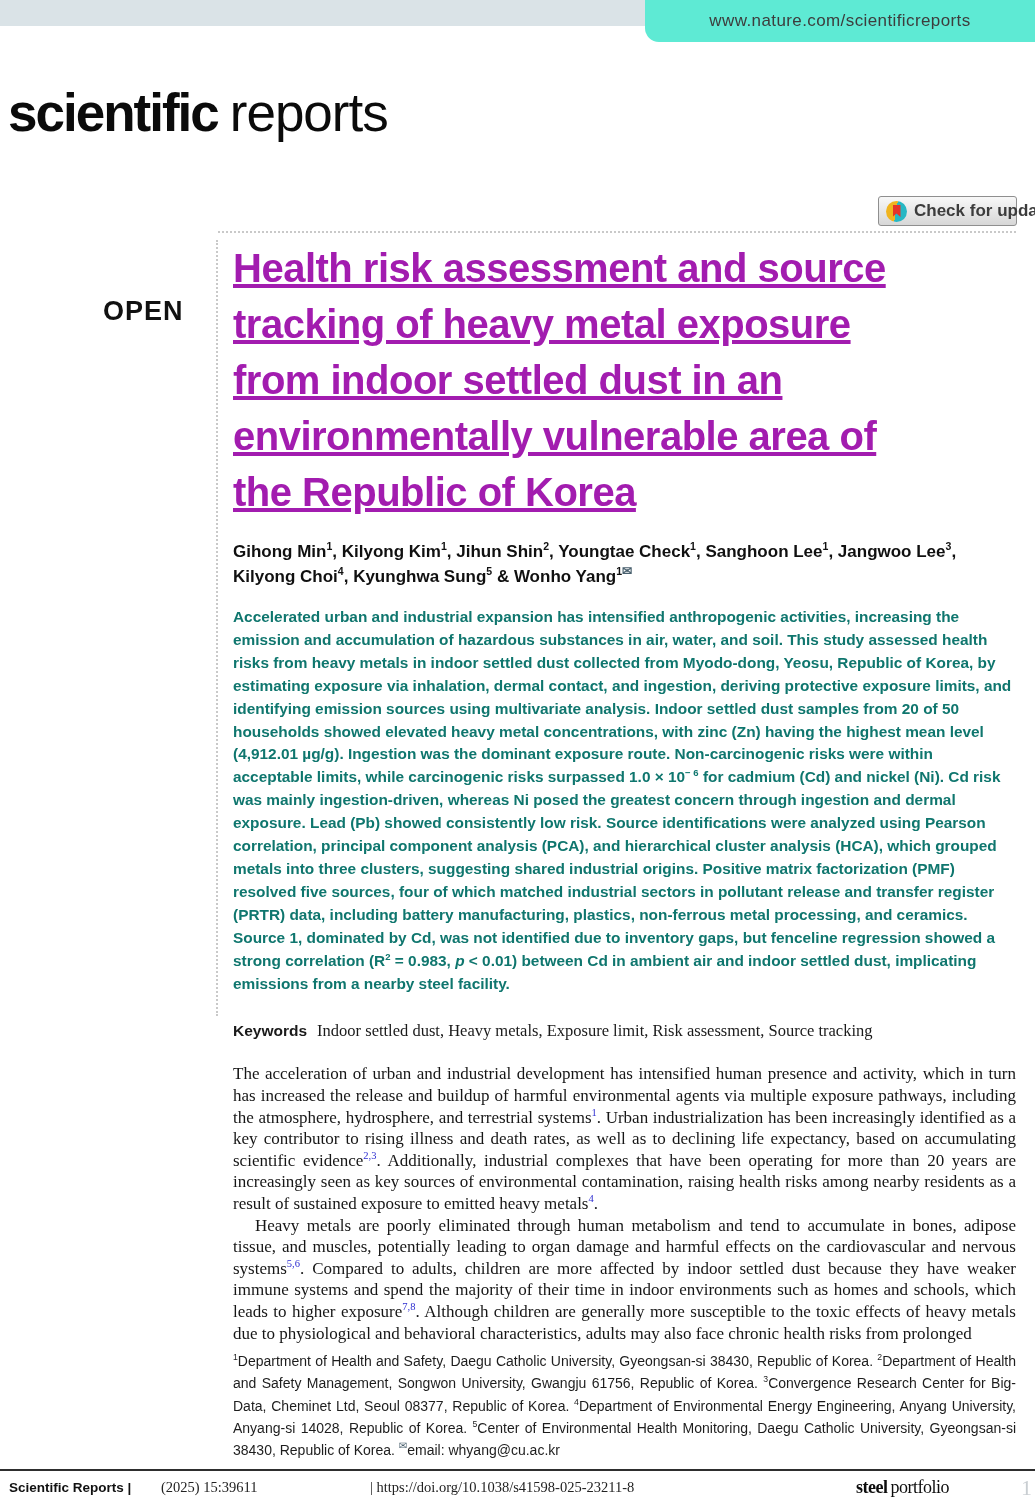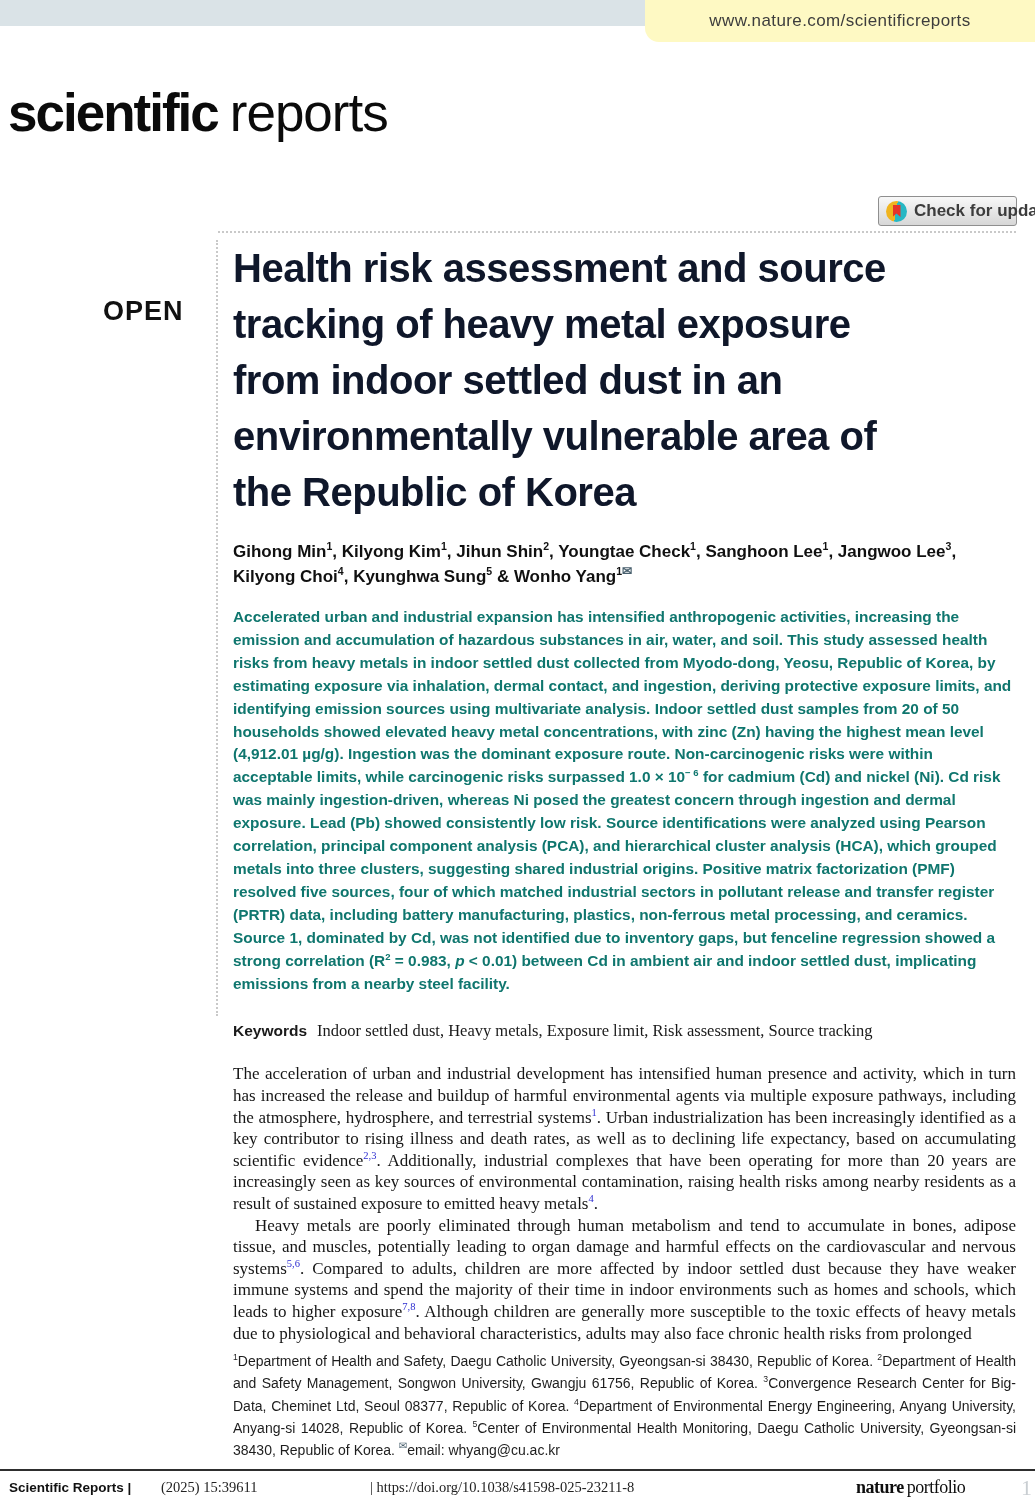--- a/index.html
+++ b/index.html
@@ -1,21 +1,21 @@
 <!DOCTYPE html>
 <html><head>
 <meta charset="utf-8">
 <style>
   html,body{margin:0;padding:0;}
   body{width:1035px;height:1509px;position:relative;background:#ffffff;
        font-family:"Liberation Sans",sans-serif;color:#1a1a1a;overflow:hidden;}
 
   
   .banner-strip{position:absolute;top:0;left:0;right:0;height:26px;background:#dae3e7;}
-  .banner-tab{position:absolute;top:0;left:645px;right:0;height:42px;background:#fef9c3;
+  .banner-tab{position:absolute;top:0;left:645px;right:0;height:42px;background:#5eead4;
               border-bottom-left-radius:14px;display:flex;align-items:center;justify-content:center;}
   .banner-tab span{font-size:17px;color:#3d3d3d;letter-spacing:.4px;}
 
   
   .logo{position:absolute;left:8px;top:82px;white-space:nowrap;color:#0b0b0b;}
   .logo .b{font-size:53px;font-weight:800;letter-spacing:-2px;}
   .logo .l{font-size:53px;font-weight:400;letter-spacing:-1px;margin-left:12px;}
 
   
   .check-badge{position:absolute;top:196px;left:878px;height:30px;width:139px;box-sizing:border-box;
@@ -30,21 +30,21 @@
 
   
   .dot-h{position:absolute;top:231px;left:218px;right:19px;border-top:2px dotted #c9c9c9;}
   .dot-v{position:absolute;top:240px;left:216px;height:776px;border-left:2px dotted #c9c9c9;}
 
   .open-label{position:absolute;top:248px;left:103px;width:100px;text-align:left;
               font-size:27px;font-weight:600;letter-spacing:1px;color:#111;margin-top:48px;}
 
   
   .main-col{position:absolute;left:233px;width:783px;top:240px;}
-  .title{color:#0f172a;}
+  .title{color:#a21caf;text-decoration:underline;}
   .title div{font-size:40px;font-weight:700;line-height:56px;letter-spacing:-.5px;white-space:nowrap;}
   .authors{margin-top:19px;font-size:17px;font-weight:700;line-height:25px;color:#101010;}
   .abstract{margin-top:17px;font-size:15.4px;font-weight:700;line-height:22.9px;color:#0f766e;text-align:left;}
   .keywords{margin-top:26px;font-size:15.5px;}
   .keywords .kw-label{font-weight:700;font-family:"Liberation Sans",sans-serif;}
   .keywords .kw-text{font-family:"Liberation Serif",serif;font-size:16.5px;margin-left:10px;font-weight:400;}
   .bodytext{margin-top:22px;font-family:"Liberation Serif",serif;font-size:17px;
             line-height:21.6px;text-align:justify;color:#161616;}
   .bodytext p{margin:0;}
   .bodytext p.indent{text-indent:22px;}
@@ -121,16 +121,16 @@
 </div>
 
 <div class="affiliations"><sup>1</sup><span>Department of Health and Safety, Daegu Catholic University, Gyeongsan-si 38430, Republic of Korea. </span><sup>2</sup><span>Department of Health and Safety Management, Songwon University, Gwangju 61756, Republic of Korea. </span><sup>3</sup><span>Convergence Research Center for Big-Data, Cheminet Ltd, Seoul 08377, Republic of Korea. </span><sup>4</sup><span>Department of Environmental Energy Engineering, Anyang University, Anyang-si 14028, Republic of Korea. </span><sup>5</sup><span>Center of Environmental Health Monitoring, Daegu Catholic University, Gyeongsan-si 38430, Republic of Korea. </span><sup class="env">✉</sup><span>email: whyang@cu.ac.kr</span></div>
 
 <div class="footer-rule"></div>
 <div class="footer">
   <span class="f-journal">Scientific Reports |</span>
   <span class="f-issue">(2025) 15:39611</span>
   <span class="f-doi">| https://doi.org/10.1038/s41598-025-23211-8</span>
   <span class="f-brand">
-    <span class="bb">nature</span><span class="bl">portfolio</span>
+    <span class="bb">steel</span><span class="bl">portfolio</span>
   </span>
   <span class="f-page">1</span>
 </div>
 
 </body></html>

